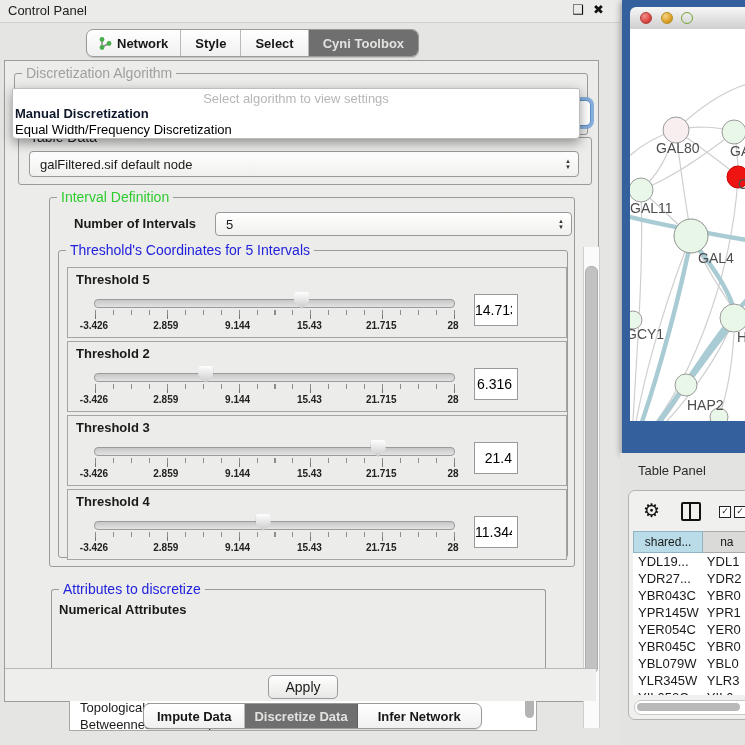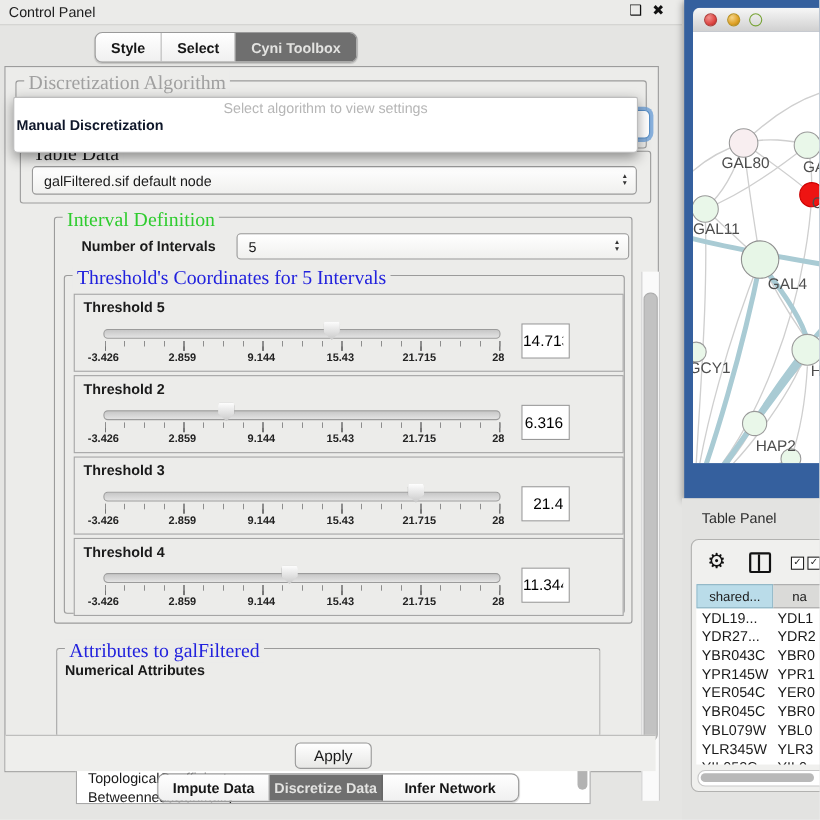--- a/index.html
+++ b/index.html
@@ -21,21 +21,21 @@
        background:linear-gradient(#ffffff,#f0f0f0);box-shadow:0 1px 1px rgba(0,0,0,.15);}
   .seg .item{display:flex;align-items:center;justify-content:center;font-size:13px;font-weight:bold;
        color:#161616;border-right:1px solid #b9b9b9;white-space:nowrap;cursor:default;}
   .seg .item:last-child{border-right:none;}
   .seg .item.sel{background:#6f6f6f;color:#e3e3e1;border-right-color:#5e5e5e;}
 
   
   .main-panel{left:4px;top:60px;width:593px;height:640px;background:#ececea;border:1px solid #9c9c9c;}
 
   .groupbox{position:absolute;border:1px solid #9b9b9b;border-radius:3px;}
-  .group-title{position:absolute;top:-9px;left:7px;background:#ececea;padding:0 4px;font-size:18px;white-space:nowrap;font-family:Liberation Serif, serif;}
+  .group-title{position:absolute;top:-9px;left:7px;background:#ececea;padding:0 4px;font-size:14px;white-space:nowrap;}
   .gt-green{color:#2ecc2e;}
   .gt-blue{color:#2222dd;}
   .gt-dim{color:#a0a0a0;}
 
   .combo{position:absolute;background:linear-gradient(#ffffff,#f0f0ee);border:1px solid #999;
          border-radius:4px;font-size:13px;display:flex;align-items:center;padding-left:10px;box-sizing:border-box;}
   .combo .stepper{position:absolute;right:7px;top:50%;transform:translateY(-50%);display:flex;flex-direction:column;
          line-height:6px;font-size:6px;color:#333;text-align:center;}
 
   
@@ -113,20 +113,30 @@
 </head>
 <body>
 
 <div class="abs titlebar">
   <span class="title">Control Panel</span>
   <span class="win-btn" style="left:572px;">❑</span>
   <span class="win-btn" style="left:593px;">✖</span>
 </div>
 
 <div class="abs seg" style="left:86px;top:29px;height:26px;">
+  <div class="item" style="padding:0 12px;">
+    <svg width="13" height="15" viewBox="0 0 13 15" style="margin-right:5px;">
+      <line x1="3" y1="4" x2="3" y2="11" stroke="#8a8a8a" stroke-width="1.5"></line>
+      <line x1="3" y1="11" x2="9" y2="8" stroke="#8a8a8a" stroke-width="1.5"></line>
+      <circle cx="3" cy="3.5" r="2.4" fill="#4aae4a"></circle>
+      <circle cx="3" cy="11.5" r="2.4" fill="#4aae4a"></circle>
+      <circle cx="10" cy="7.5" r="2.4" fill="#4aae4a"></circle>
+    </svg>
+    <span>Network</span>
+  </div>
   <div class="item" style="padding:0 14px;">
       <span>Style</span>
     </div>
   <div class="item" style="padding:4px 14px;">
       <span>Select</span>
     </div>
   <div class="item sel" style="padding:0 14px;">
       <span>Cyni Toolbox</span>
     </div>
 </div>
@@ -227,21 +237,21 @@
       <span style="left:40%">9.144</span>
       <span style="left:60%">15.43</span>
       <span style="left:80%">21.715</span>
       <span style="left:100%">28</span>
     </div>
     <div class="thumb" style="left: 26px; margin-left: 161.7px;"></div>
     <input class="th-value" value="11.344" style="">
   </div>
 
   <div class="groupbox" style="left:46px;top:528px;width:493px;height:80px;border-bottom:none;">
-    <span class="group-title gt-blue">Attributes to galFiltered</span>
+    <span class="group-title gt-blue">Attributes to discretize</span>
     <div style="position:absolute;left:7px;top:12px;font-size:13px;font-weight:bold;">Numerical Attributes</div>
   </div>
   <div class="listbox">
     <div class="li">SelfLoops</div>
     <div class="li">TopologicalCoefficient</div>
     <div class="li">BetweennessCentrality</div>
     <div class="list-scroll"></div>
   </div>
 
   <div class="abs vscroll-track"></div>
@@ -251,27 +261,28 @@
     <div class="apply-btn">
         <span>Apply</span>
       </div>
   </div>
 </div>
 
 <div class="abs focus-combo"></div>
 <div class="abs popup">
   <div class="ph">Select algorithm to view settings</div>
   <div class="it1">Manual Discretization</div>
+  <div class="it2">Equal Width/Frequency Discretization</div>
 </div>
 
 <div class="abs seg" style="left:143px;top:703px;height:24px;">
   <div class="item" style="padding:0 13px;align-items:center;">
       <span>Impute Data</span>
     </div>
-  <div class="item sel" style="padding:0 4px;">
+  <div class="item sel" style="padding:0 9px;">
       <span>Discretize Data</span>
     </div>
   <div class="item" style="padding:0 20px;">
       <span>Infer Network</span>
     </div>
 </div>
 
 <div class="abs net-win">
   <div class="net-titlebar">
     <span class="light" style="left:10px;background:radial-gradient(circle at 35% 30%,#f0918d,#df4744 60%,#a3221f);border:1px solid #b0403c;"></span>

